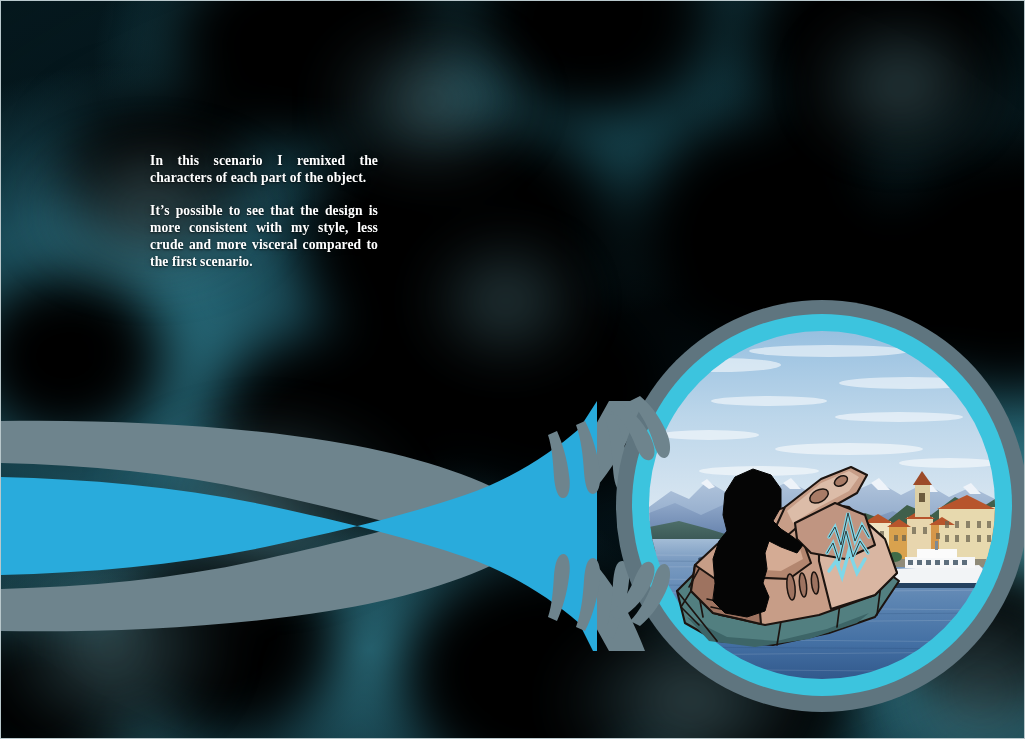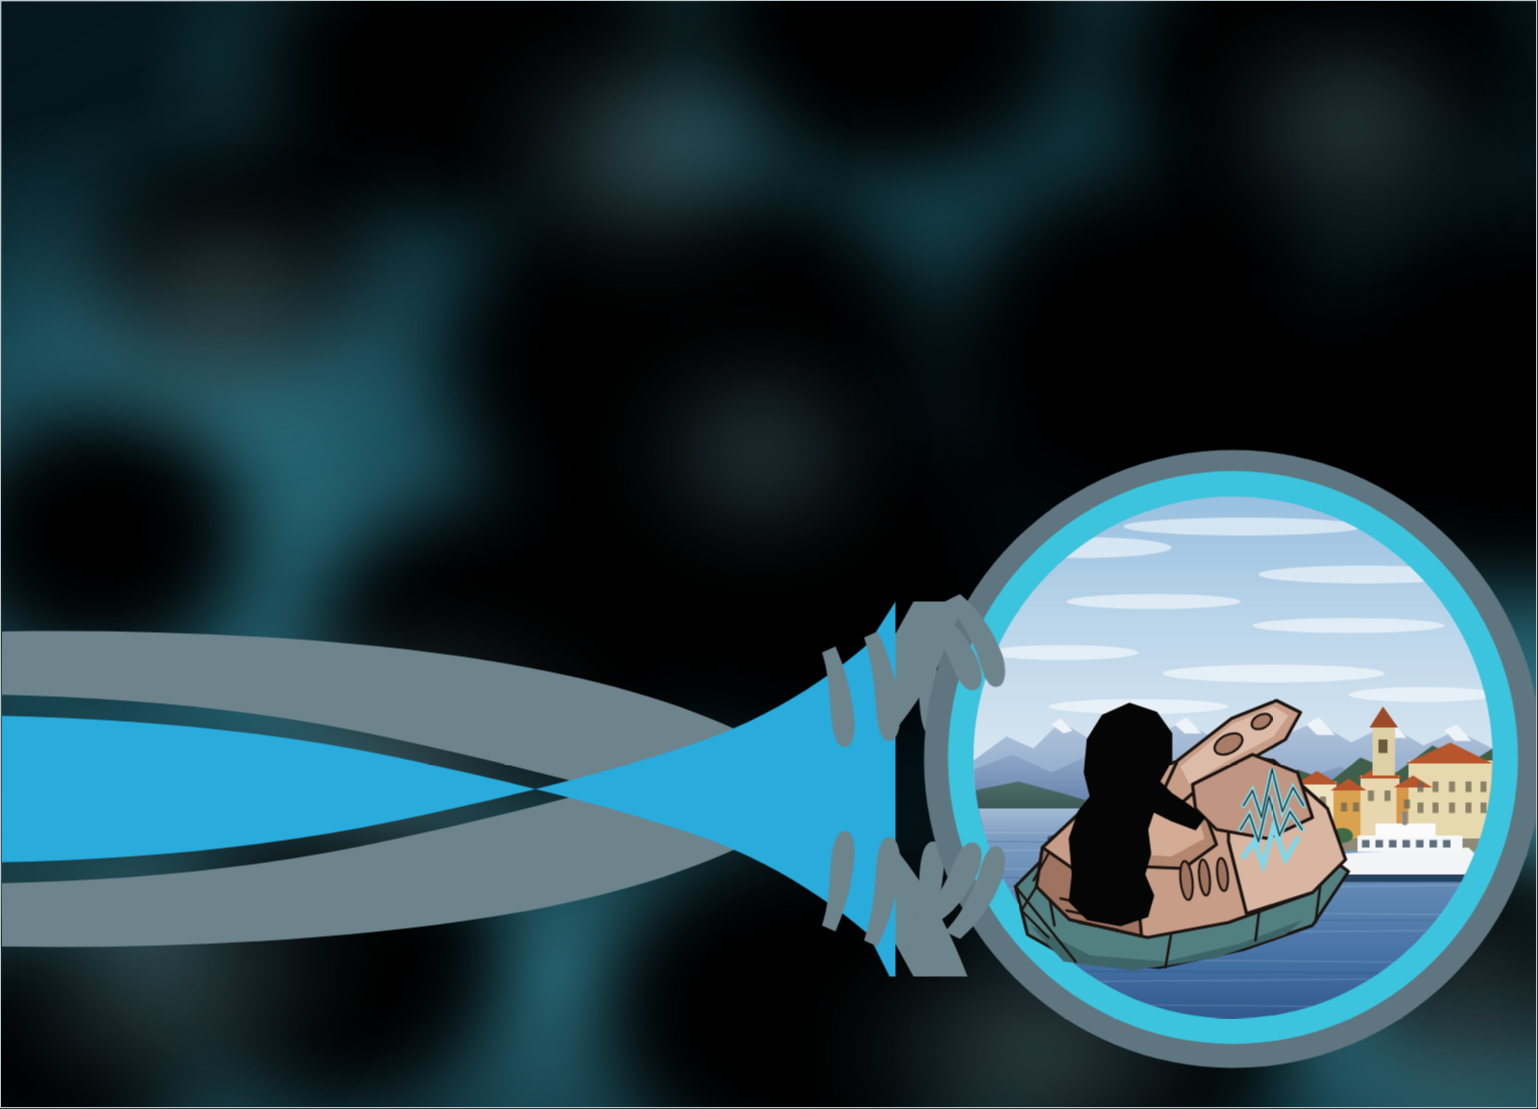--- a/index.html
+++ b/index.html
@@ -473,14 +473,18 @@
 
         <path fill="#050505" stroke="#050505" stroke-width="1" d="
           M46,142 L44,118 L50,100 L58,90 L54,74 L56,52 L66,36 L84,28 L102,34
           L112,48 L112,66 L104,80 L112,88 L124,96 L134,104 L128,112
           L112,106 L100,100 L96,112 L98,128 L94,142 L100,156 L96,170
           L78,176 L56,172 L44,160 Z"></path>
       </g>
     </svg>
   </div>
 
+  <div id="copy">
+    <p>In this scenario I remixed the characters of each part of the object.</p>
+    <p>It’s possible to see that the design is more consistent with my style, less crude and more visceral compared to the first scenario.</p>
+  </div>
 
 </div>
 
 </body></html>

